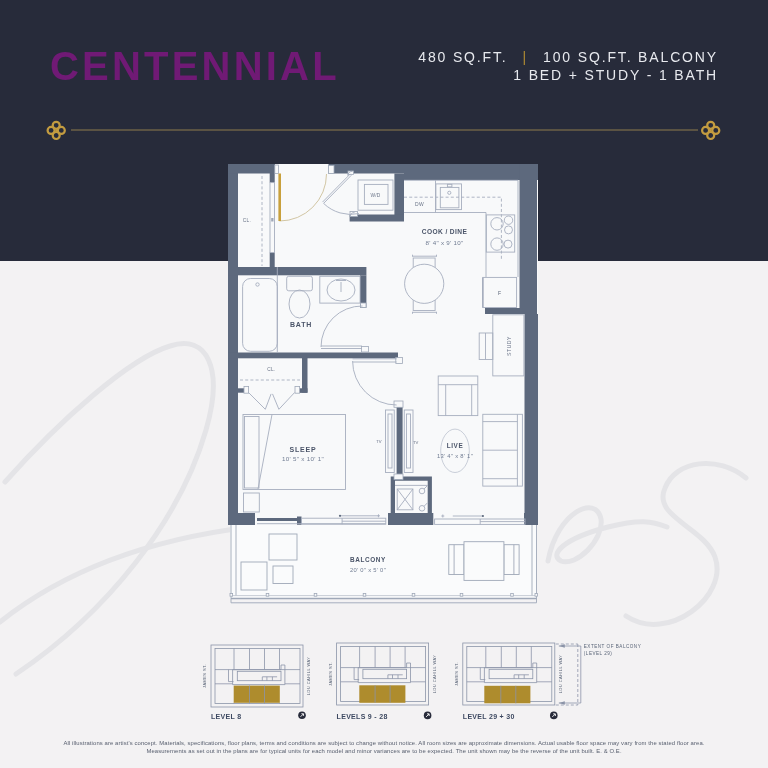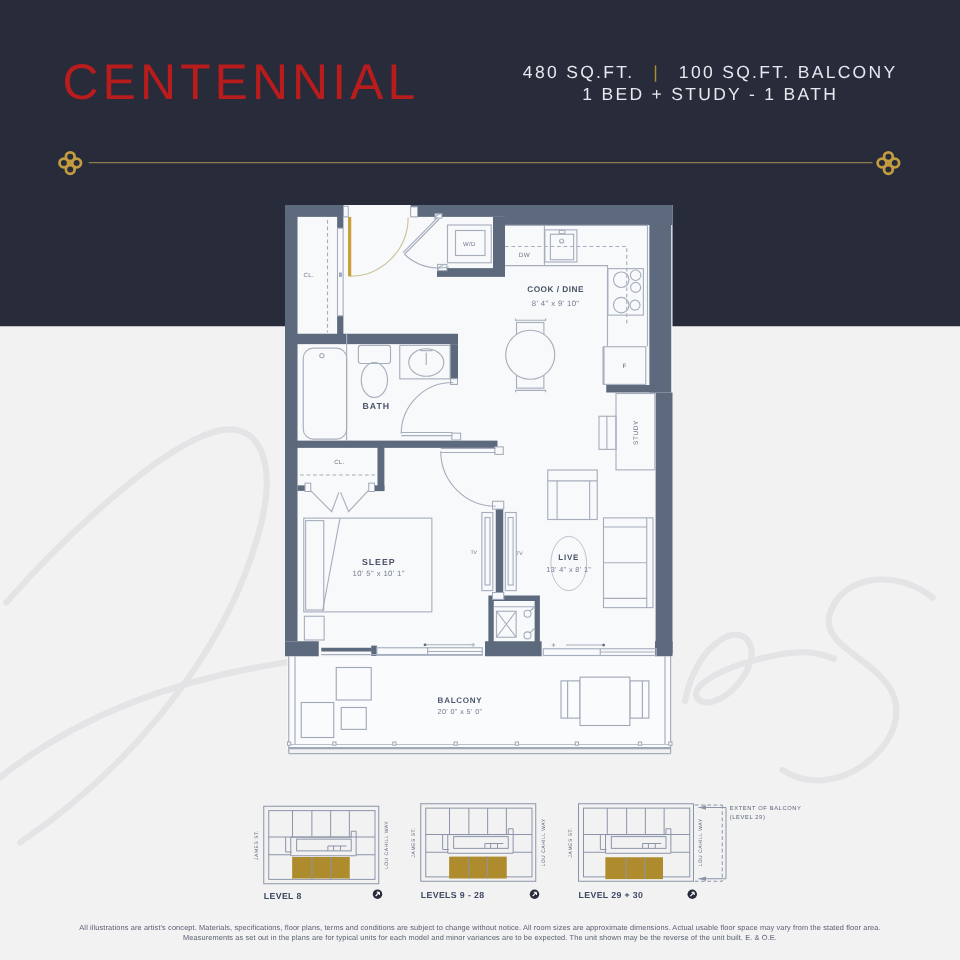--- a/index.html
+++ b/index.html
@@ -1,19 +1,19 @@
 <!DOCTYPE html>
 <html><head>
 <meta charset="utf-8">
 <style>
 html,body{margin:0;padding:0;width:768px;height:768px;background:#F3F2F3;overflow:hidden}
 body{font-family:"Liberation Sans",sans-serif;position:relative}
 .hdr{position:absolute;left:0;top:0;width:768px;height:261px;background:#272B3A}
-.title{position:absolute;left:50px;top:44px;color:#b91c1c;font-size:40px;letter-spacing:3.2px;font-weight:400}
-.sq{position:absolute;top:49px;right:50px;text-align:center;color:#E7E9EE;font-size:14px;letter-spacing:1.85px;line-height:17.5px}
+.title{position:absolute;left:50px;top:44px;color:#701a75;font-size:40px;letter-spacing:3.2px;font-weight:700}
+.sq{position:absolute;top:49px;right:50px;text-align:right;color:#E7E9EE;font-size:14px;letter-spacing:1.85px;line-height:17.5px}
 .sq .sep{color:#B08C33;padding:0 15px}
 .disc{position:absolute;left:0;top:740px;width:768px;text-align:center;color:#596070;font-size:5.9px;line-height:7.6px;letter-spacing:.1px}
 svg{position:absolute;left:0;top:0}
 </style>
 </head>
 <body>
 
 <div class="hdr"></div>
 
 <div class="title">CENTENNIAL</div>

